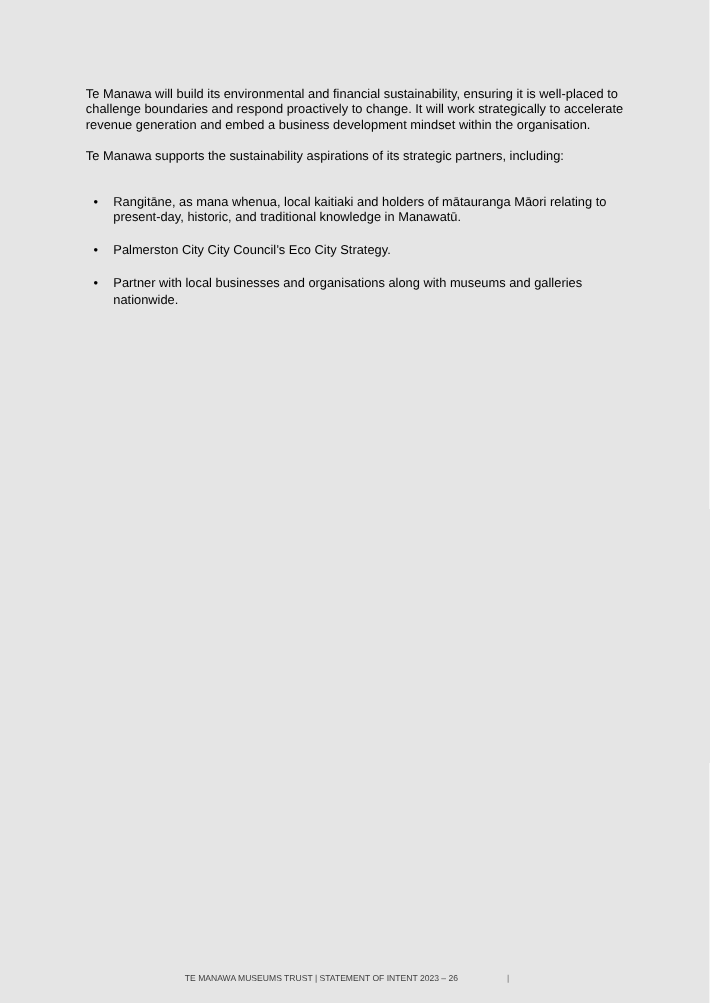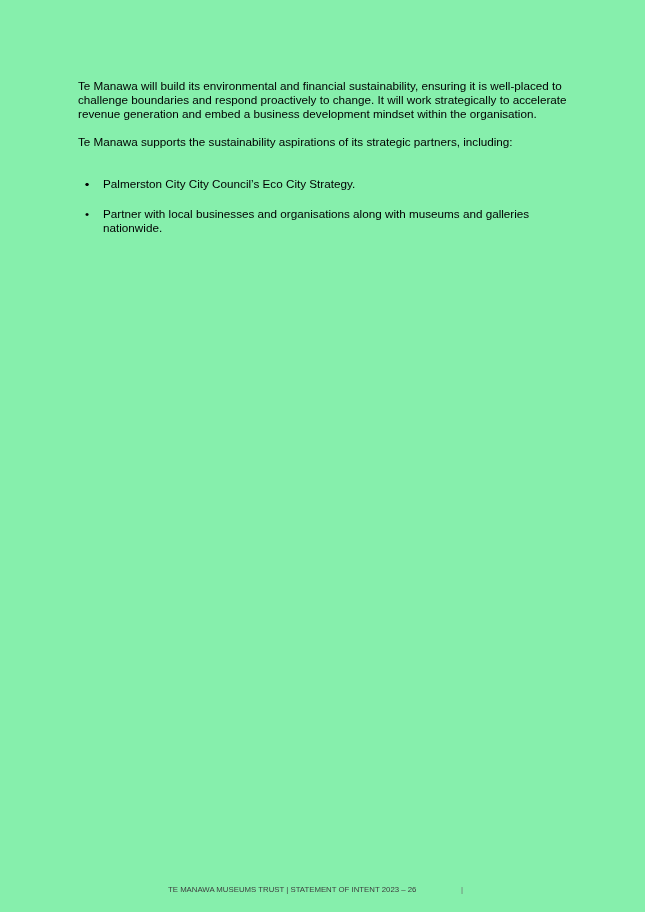--- a/index.html
+++ b/index.html
@@ -4,21 +4,21 @@
 <style>
   html, body {
     margin: 0;
     padding: 0;
     background: #ffffff;
   }
   .page {
     position: relative;
     width: 645px;
     height: 912px;
-    background: #86efac;
+    background: #e5e5e5;
     overflow: hidden;
     font-family: "Liberation Sans", sans-serif;
     color: #000000;
   }
   .content {
     position: absolute;
     left: 78px;
     top: 79px;
     width: 489px;
     font-size: 11.7px;
@@ -81,20 +81,21 @@
 
   <div class="content">
 
     <p class="para">Te Manawa will build its environmental and financial sustainability, ensuring it is well-placed to challenge boundaries and respond proactively to change. It will work strategically to accelerate revenue generation and embed a business development mindset within the organisation.</p>
 
     <p class="para para-intro">Te Manawa supports the sustainability aspirations of its strategic partners, including:</p>
 
     <ul class="bullet-list">
       <li>
         <span class="dot">•</span>
+        <span>Rangitāne, as mana whenua, local kaitiaki and holders of mātauranga Māori relating to present-day, historic, and traditional knowledge in Manawatū.</span>
       </li>
       <li>
         <span class="dot">•</span>
         <span>Palmerston City City Council’s Eco City Strategy.</span>
       </li>
       <li>
         <span class="dot">•</span>
         <span>Partner with local businesses and organisations along with museums and galleries nationwide.</span>
       </li>
     </ul>

